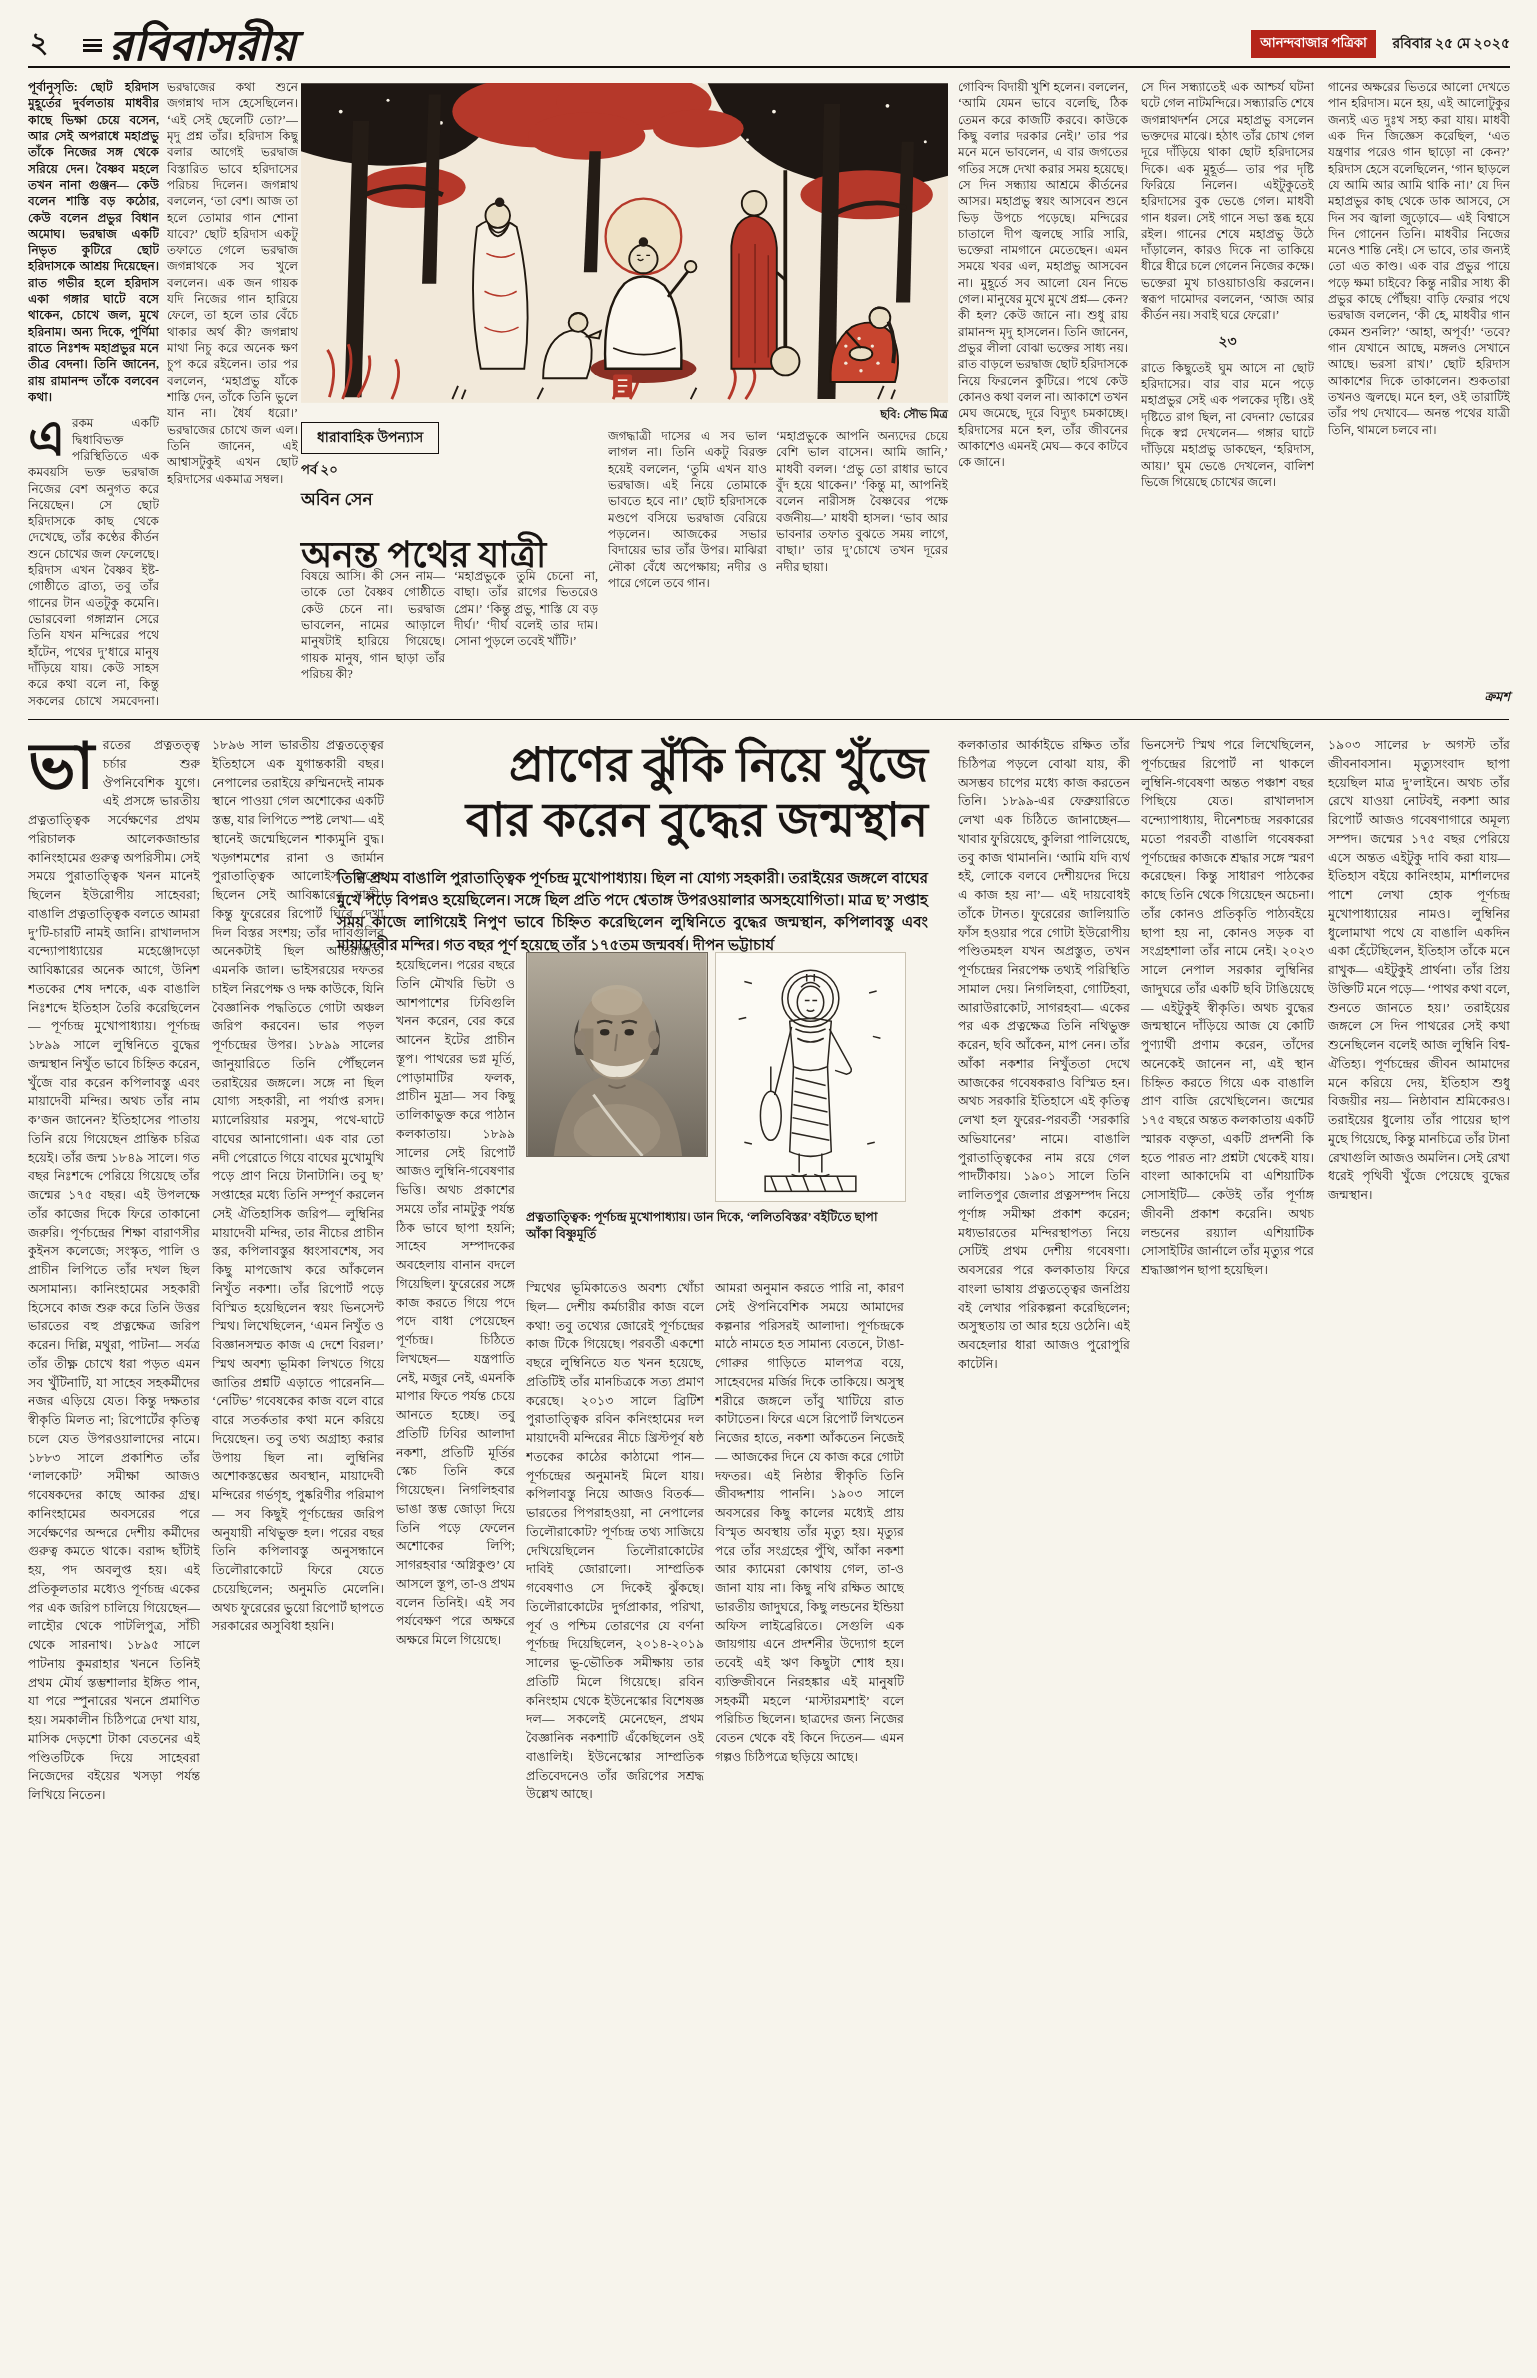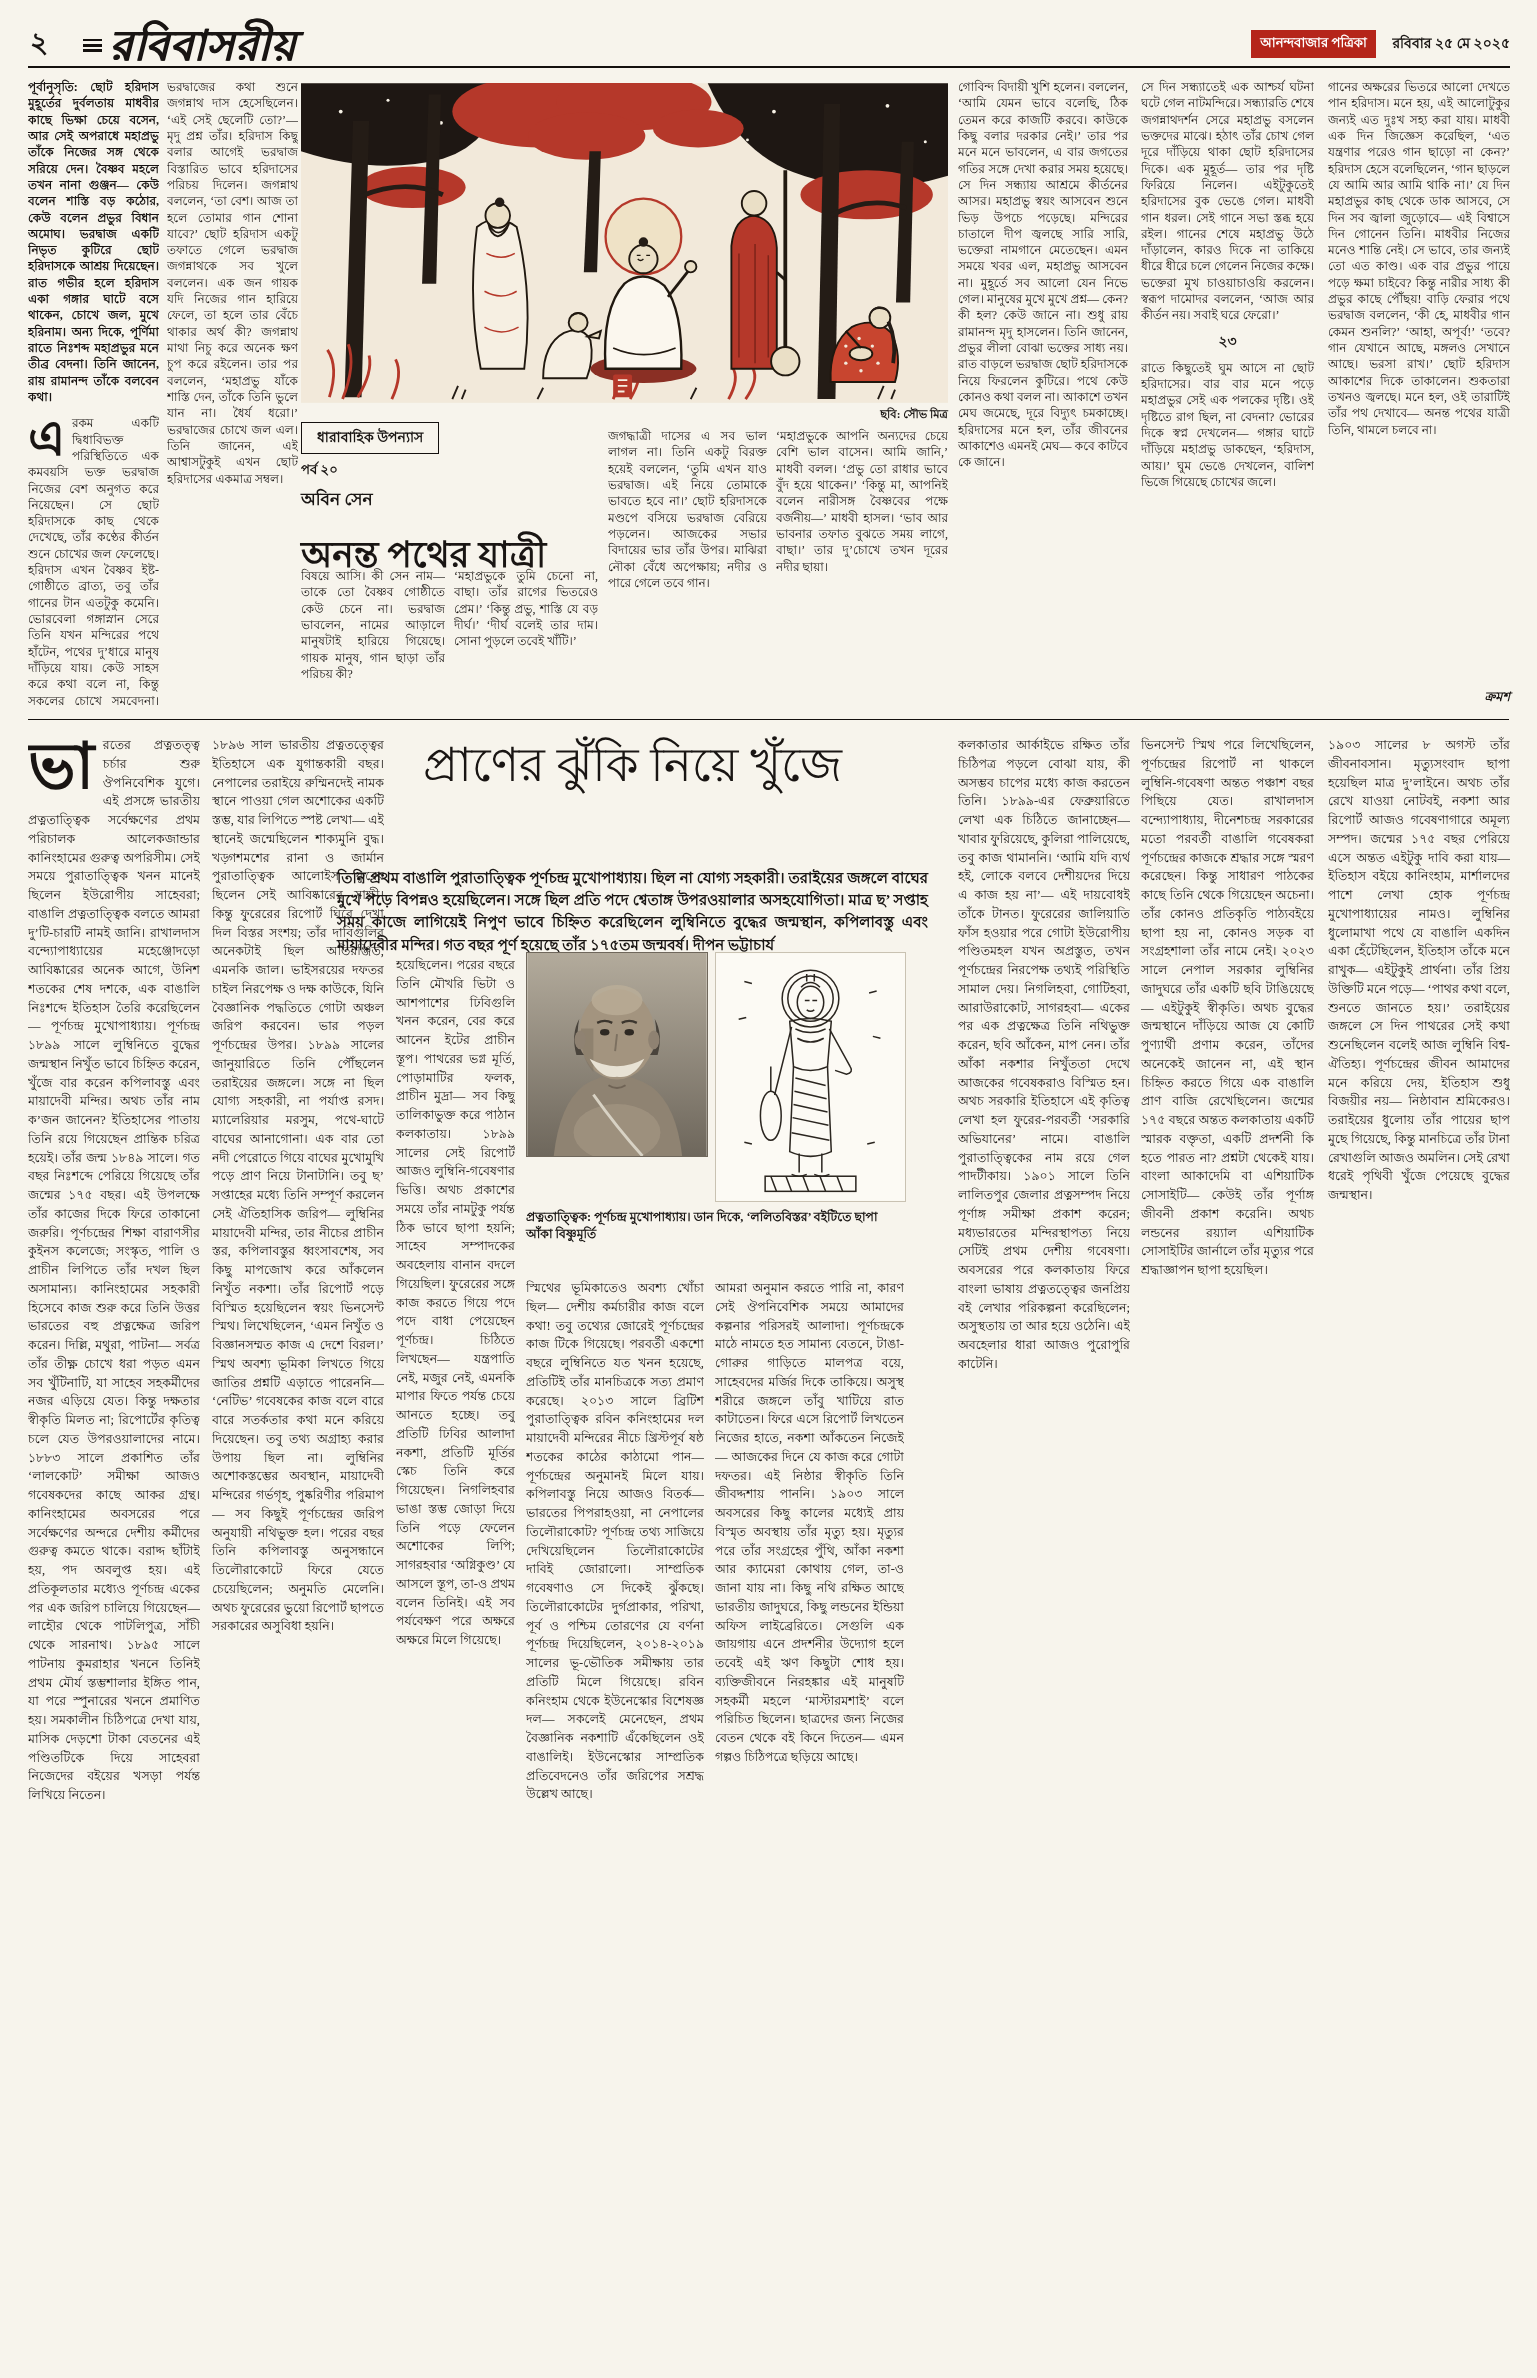--- a/index.html
+++ b/index.html
@@ -28,21 +28,21 @@
   .series{position:absolute;left:301px;top:422px;width:298px;text-align:left;}
   .series-label{display:inline-block;border:1.4px solid #14100e;padding:2.8px 15px;font-size:14px;font-weight:bold;}
   .series-part{font-size:13.2px;font-weight:bold;margin-top:6.6px;}
   .series-author{font-size:17px;font-weight:bold;margin-top:3.8px;}
   .series-title{font-size:36px;font-weight:900;margin-top:23px;line-height:1.05;}
   .photo-credit{position:absolute;left:719px;top:406px;width:229px;text-align:right;font-size:11.4px;font-weight:bold;}
   .section-marker{text-align:center;font-weight:bold;font-size:14px;margin:8.5px 0;}
   .continued{position:absolute;left:1328px;top:687px;width:182px;text-align:right;font-weight:bold;font-size:12.8px;font-style:italic;}
   .divider{position:absolute;left:28px;width:1481px;top:719px;border-top:1.4px solid #14100e;}
   
-  .feature-headline{position:absolute;left:337px;top:738px;width:591px;font-size:47px;line-height:1.18;font-weight:400;text-align:center;}
+  .feature-headline{position:absolute;left:337px;top:738px;width:591px;font-size:47px;line-height:1.18;font-weight:700;text-align:right;}
   .feature-standfirst{position:absolute;left:337px;top:867px;width:591px;font-size:15px;line-height:1.48;font-weight:600;text-align:justify;}
   .feature-byline{font-weight:900;}
   .feature-caption{position:absolute;left:526px;top:1209px;width:379px;font-size:12.3px;font-weight:bold;line-height:1.4;}
   .img-frame{position:absolute;overflow:hidden;}
   .img-frame svg{display:block;}
 </style>
 </head>
 <body>
 
 <div class="page">
@@ -197,20 +197,21 @@
 
   <div class="divider"></div>
 
   <div class="col-lg" style="left:28px;top:736px;width:172px;height:1620px">
     <span class="dropcap-big">ভা</span><span>রতের প্রত্নতত্ত্ব চর্চার শুরু ঔপনিবেশিক যুগে। এই প্রসঙ্গে ভারতীয় প্রত্নতাত্ত্বিক সর্বেক্ষণের প্রথম পরিচালক আলেকজান্ডার কানিংহামের গুরুত্ব অপরিসীম। সেই সময়ে পুরাতাত্ত্বিক খনন মানেই ছিলেন ইউরোপীয় সাহেবরা; বাঙালি প্রত্নতাত্ত্বিক বলতে আমরা দু’টি-চারটি নামই জানি। রাখালদাস বন্দ্যোপাধ্যায়ের মহেঞ্জোদড়ো আবিষ্কারের অনেক আগে, উনিশ শতকের শেষ দশকে, এক বাঙালি নিঃশব্দে ইতিহাস তৈরি করেছিলেন— পূর্ণচন্দ্র মুখোপাধ্যায়। পূর্ণচন্দ্র ১৮৯৯ সালে লুম্বিনিতে বুদ্ধের জন্মস্থান নিখুঁত ভাবে চিহ্নিত করেন, খুঁজে বার করেন কপিলাবস্তু এবং মায়াদেবী মন্দির। অথচ তাঁর নাম ক’জন জানেন? ইতিহাসের পাতায় তিনি রয়ে গিয়েছেন প্রান্তিক চরিত্র হয়েই। তাঁর জন্ম ১৮৪৯ সালে। গত বছর নিঃশব্দে পেরিয়ে গিয়েছে তাঁর জন্মের ১৭৫ বছর। এই উপলক্ষে তাঁর কাজের দিকে ফিরে তাকানো জরুরি। পূর্ণচন্দ্রের শিক্ষা বারাণসীর কুইনস কলেজে; সংস্কৃত, পালি ও প্রাচীন লিপিতে তাঁর দখল ছিল অসামান্য। কানিংহামের সহকারী হিসেবে কাজ শুরু করে তিনি উত্তর ভারতের বহু প্রত্নক্ষেত্র জরিপ করেন। দিল্লি, মথুরা, পাটনা— সর্বত্র তাঁর তীক্ষ্ণ চোখে ধরা পড়ত এমন সব খুঁটিনাটি, যা সাহেব সহকর্মীদের নজর এড়িয়ে যেত। কিন্তু দক্ষতার স্বীকৃতি মিলত না; রিপোর্টের কৃতিত্ব চলে যেত উপরওয়ালাদের নামে। ১৮৮৩ সালে প্রকাশিত তাঁর ‘লালকোট’ সমীক্ষা আজও গবেষকদের কাছে আকর গ্রন্থ। কানিংহামের অবসরের পরে সর্বেক্ষণের অন্দরে দেশীয় কর্মীদের গুরুত্ব কমতে থাকে। বরাদ্দ ছাঁটাই হয়, পদ অবলুপ্ত হয়। এই প্রতিকূলতার মধ্যেও পূর্ণচন্দ্র একের পর এক জরিপ চালিয়ে গিয়েছেন— লাহৌর থেকে পাটলিপুত্র, সাঁচী থেকে সারনাথ। ১৮৯৫ সালে পাটনায় কুমরাহার খননে তিনিই প্রথম মৌর্য স্তম্ভশালার ইঙ্গিত পান, যা পরে স্পুনারের খননে প্রমাণিত হয়। সমকালীন চিঠিপত্রে দেখা যায়, মাসিক দেড়শো টাকা বেতনের এই পণ্ডিতটিকে দিয়ে সাহেবরা নিজেদের বইয়ের খসড়া পর্যন্ত লিখিয়ে নিতেন।</span>
   </div>
   <div class="col-lg" style="left:212px;top:736px;width:172px;height:1620px">১৮৯৬ সাল ভারতীয় প্রত্নতত্ত্বের ইতিহাসে এক যুগান্তকারী বছর। নেপালের তরাইয়ে রুম্মিনদেই নামক স্থানে পাওয়া গেল অশোকের একটি স্তম্ভ, যার লিপিতে স্পষ্ট লেখা— এই স্থানেই জন্মেছিলেন শাক্যমুনি বুদ্ধ। খড়্গশমশের রানা ও জার্মান পুরাতাত্ত্বিক আলোইস ফুরের ছিলেন সেই আবিষ্কারের সাক্ষী। কিন্তু ফুরেরের রিপোর্ট ঘিরে দেখা দিল বিস্তর সংশয়; তাঁর দাবিগুলির অনেকটাই ছিল অতিরঞ্জিত, এমনকি জাল। ভাইসরয়ের দফতর চাইল নিরপেক্ষ ও দক্ষ কাউকে, যিনি বৈজ্ঞানিক পদ্ধতিতে গোটা অঞ্চল জরিপ করবেন। ভার পড়ল পূর্ণচন্দ্রের উপর। ১৮৯৯ সালের জানুয়ারিতে তিনি পৌঁছলেন তরাইয়ের জঙ্গলে। সঙ্গে না ছিল যোগ্য সহকারী, না পর্যাপ্ত রসদ। ম্যালেরিয়ার মরসুম, পথে-ঘাটে বাঘের আনাগোনা। এক বার তো নদী পেরোতে গিয়ে বাঘের মুখোমুখি পড়ে প্রাণ নিয়ে টানাটানি। তবু ছ’ সপ্তাহের মধ্যে তিনি সম্পূর্ণ করলেন সেই ঐতিহাসিক জরিপ— লুম্বিনির মায়াদেবী মন্দির, তার নীচের প্রাচীন স্তর, কপিলাবস্তুর ধ্বংসাবশেষ, সব কিছু মাপজোখ করে আঁকলেন নিখুঁত নকশা। তাঁর রিপোর্ট পড়ে বিস্মিত হয়েছিলেন স্বয়ং ভিনসেন্ট স্মিথ। লিখেছিলেন, ‘এমন নিখুঁত ও বিজ্ঞানসম্মত কাজ এ দেশে বিরল।’ স্মিথ অবশ্য ভূমিকা লিখতে গিয়ে জাতির প্রশ্নটি এড়াতে পারেননি— ‘নেটিভ’ গবেষকের কাজ বলে বারে বারে সতর্কতার কথা মনে করিয়ে দিয়েছেন। তবু তথ্য অগ্রাহ্য করার উপায় ছিল না। লুম্বিনির অশোকস্তম্ভের অবস্থান, মায়াদেবী মন্দিরের গর্ভগৃহ, পুষ্করিণীর পরিমাপ— সব কিছুই পূর্ণচন্দ্রের জরিপ অনুযায়ী নথিভুক্ত হল। পরের বছর তিনি কপিলাবস্তু অনুসন্ধানে তিলৌরাকোটে ফিরে যেতে চেয়েছিলেন; অনুমতি মেলেনি। অথচ ফুরেরের ভুয়ো রিপোর্ট ছাপতে সরকারের অসুবিধা হয়নি।</div>
 
   <div class="feature-headline">
     <div>প্রাণের ঝুঁকি নিয়ে খুঁজে</div>
+    <div>বার করেন বুদ্ধের জন্মস্থান</div>
   </div>
 
   <div class="feature-standfirst">
     <span>তিনি প্রথম বাঙালি পুরাতাত্ত্বিক পূর্ণচন্দ্র মুখোপাধ্যায়। ছিল না যোগ্য সহকারী। তরাইয়ের জঙ্গলে বাঘের মুখে পড়ে বিপন্নও হয়েছিলেন। সঙ্গে ছিল প্রতি পদে শ্বেতাঙ্গ উপরওয়ালার অসহযোগিতা। মাত্র ছ’ সপ্তাহ সময় কাজে লাগিয়েই নিপুণ ভাবে চিহ্নিত করেছিলেন লুম্বিনিতে বুদ্ধের জন্মস্থান, কপিলাবস্তু এবং মায়াদেবীর মন্দির। গত বছর পূর্ণ হয়েছে তাঁর ১৭৫তম জন্মবর্ষ।</span>
     <span class="feature-byline">দীপন ভট্টাচার্য</span>
   </div>
 
   <div class="col-lg" style="left:396px;top:956px;width:119px;height:1401px">হয়েছিলেন। পরের বছরে তিনি মৌখরি ভিটা ও আশপাশের ঢিবিগুলি খনন করেন, বের করে আনেন ইটের প্রাচীন স্তূপ। পাথরের ভগ্ন মূর্তি, পোড়ামাটির ফলক, প্রাচীন মুদ্রা— সব কিছু তালিকাভুক্ত করে পাঠান কলকাতায়। ১৮৯৯ সালের সেই রিপোর্ট আজও লুম্বিনি-গবেষণার ভিত্তি। অথচ প্রকাশের সময়ে তাঁর নামটুকু পর্যন্ত ঠিক ভাবে ছাপা হয়নি; সাহেব সম্পাদকের অবহেলায় বানান বদলে গিয়েছিল। ফুরেরের সঙ্গে কাজ করতে গিয়ে পদে পদে বাধা পেয়েছেন পূর্ণচন্দ্র। চিঠিতে লিখছেন— যন্ত্রপাতি নেই, মজুর নেই, এমনকি মাপার ফিতে পর্যন্ত চেয়ে আনতে হচ্ছে। তবু প্রতিটি ঢিবির আলাদা নকশা, প্রতিটি মূর্তির স্কেচ তিনি করে গিয়েছেন। নিগলিহবার ভাঙা স্তম্ভ জোড়া দিয়ে তিনি পড়ে ফেলেন অশোকের লিপি; সাগরহবার ‘অগ্নিকুণ্ড’ যে আসলে স্তূপ, তা-ও প্রথম বলেন তিনিই। এই সব পর্যবেক্ষণ পরে অক্ষরে অক্ষরে মিলে গিয়েছে।</div>
 
   <div class="img-frame" style="left:526px;top:952px;width:180px;height:203px;border:0.9px solid #6f675b">

